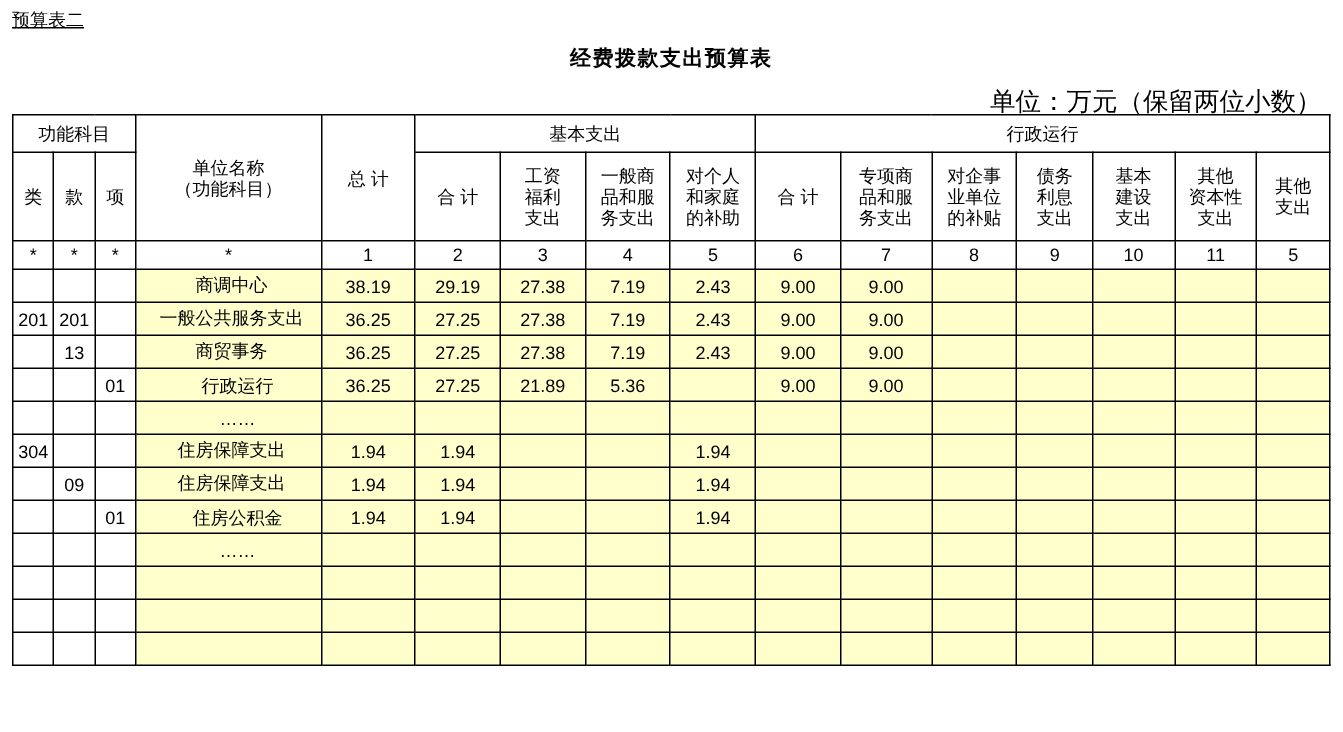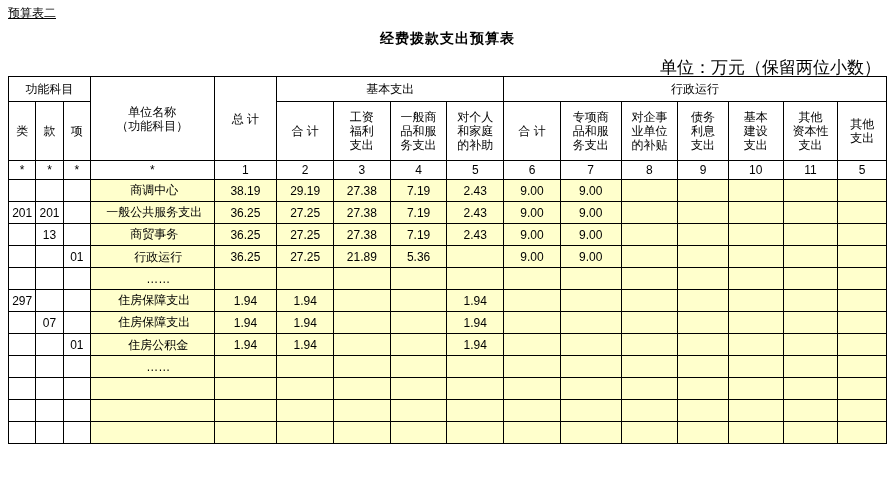--- a/index.html
+++ b/index.html
@@ -243,40 +243,40 @@
         <td class="num yellow"></td>
         <td class="num yellow"></td>
         <td class="num yellow"></td>
         <td class="num yellow"></td>
         <td class="num yellow"></td>
         <td class="num yellow"></td>
         <td class="num yellow"></td>
         <td class="num yellow"></td>
       </tr>
       <tr class="datarow">
-        <td>297</td>
+        <td>304</td>
         <td></td>
         <td></td>
         <td class="name-cell yellow indent1">住房保障支出</td>
         <td class="num yellow">1.94</td>
         <td class="num yellow">1.94</td>
         <td class="num yellow"></td>
         <td class="num yellow"></td>
         <td class="num yellow">1.94</td>
         <td class="num yellow"></td>
         <td class="num yellow"></td>
         <td class="num yellow"></td>
         <td class="num yellow"></td>
         <td class="num yellow"></td>
         <td class="num yellow"></td>
         <td class="num yellow"></td>
       </tr>
       <tr class="datarow">
         <td></td>
-        <td>07</td>
+        <td>09</td>
         <td></td>
         <td class="name-cell yellow indent1">住房保障支出</td>
         <td class="num yellow">1.94</td>
         <td class="num yellow">1.94</td>
         <td class="num yellow"></td>
         <td class="num yellow"></td>
         <td class="num yellow">1.94</td>
         <td class="num yellow"></td>
         <td class="num yellow"></td>
         <td class="num yellow"></td>

